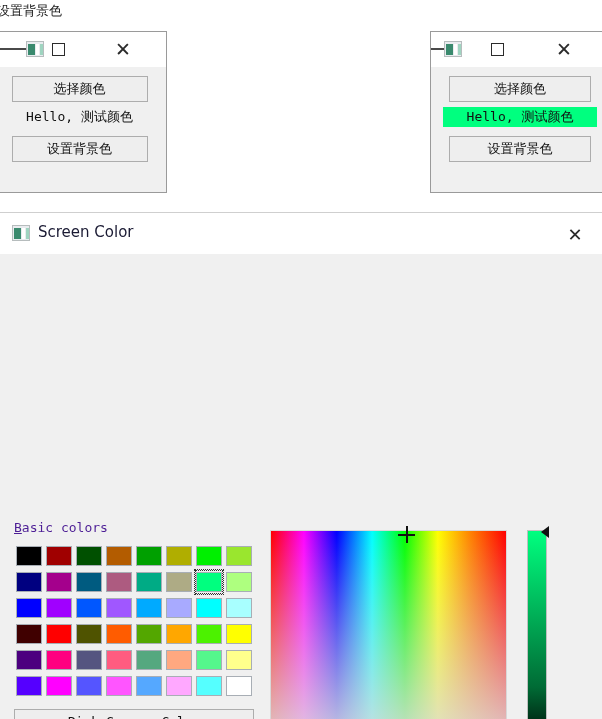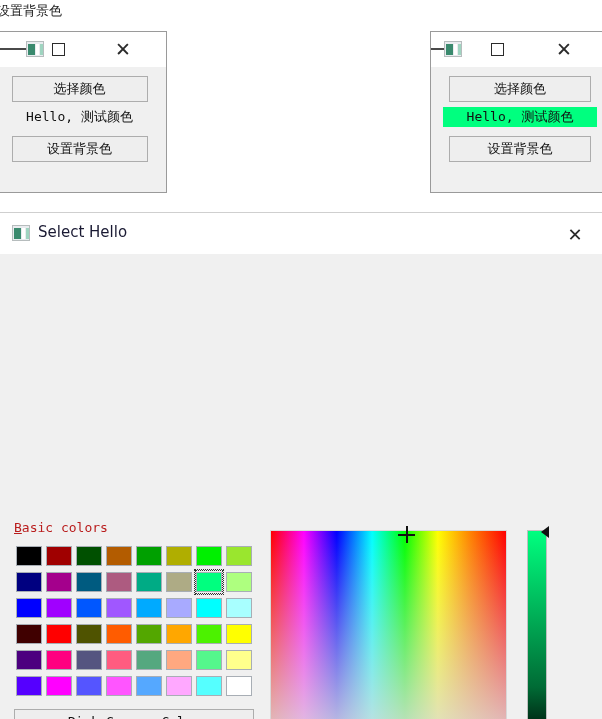--- a/index.html
+++ b/index.html
@@ -97,21 +97,21 @@
     position:absolute;left:38px;top:10px;
     font-family:"DejaVu Sans", sans-serif;font-size:15px;color:#1a1a33;
   }
   .dlg-close{
     position:absolute;right:14px;top:10px;width:26px;height:22px;
     display:flex;align-items:center;justify-content:center;
     font-family:"DejaVu Sans", sans-serif;font-size:18px;color:#2b2b2b;font-weight:300;
   }
   .dlg-body{position:relative;height:466px;}
   .sec-label{
-    position:absolute;font-family:"DejaVu Sans Mono", monospace;font-size:13px;color:#b91c1c;
+    position:absolute;font-family:"DejaVu Sans Mono", monospace;font-size:13px;color:#4c1d95;
   }
   .sec-label u{text-decoration:underline;}
 
   
   #basic-grid{
     position:absolute;left:14px;top:289px;
     display:grid;grid-template-columns:repeat(8,30px);grid-template-rows:repeat(6,26px);
     gap:0px;
   }
   #basic-grid .cell{
@@ -204,21 +204,21 @@
   </div>
 </div>
 
 <div class="dialog">
   <div class="dlg-titlebar">
     <div class="dlg-icon">
         <i class="a"></i>
         <i class="b"></i>
         <i class="c"></i>
       </div>
-    <div class="dlg-title">Select Hello</div>
+    <div class="dlg-title">Screen Color</div>
     <div class="dlg-close">
         <span>✕</span>
       </div>
   </div>
 
   <div class="dlg-body">
 
     <div class="sec-label" style="left:14px;top:266px;"><u>B</u>asic colors</div>
     <div id="basic-grid">
         <div class="cell">

